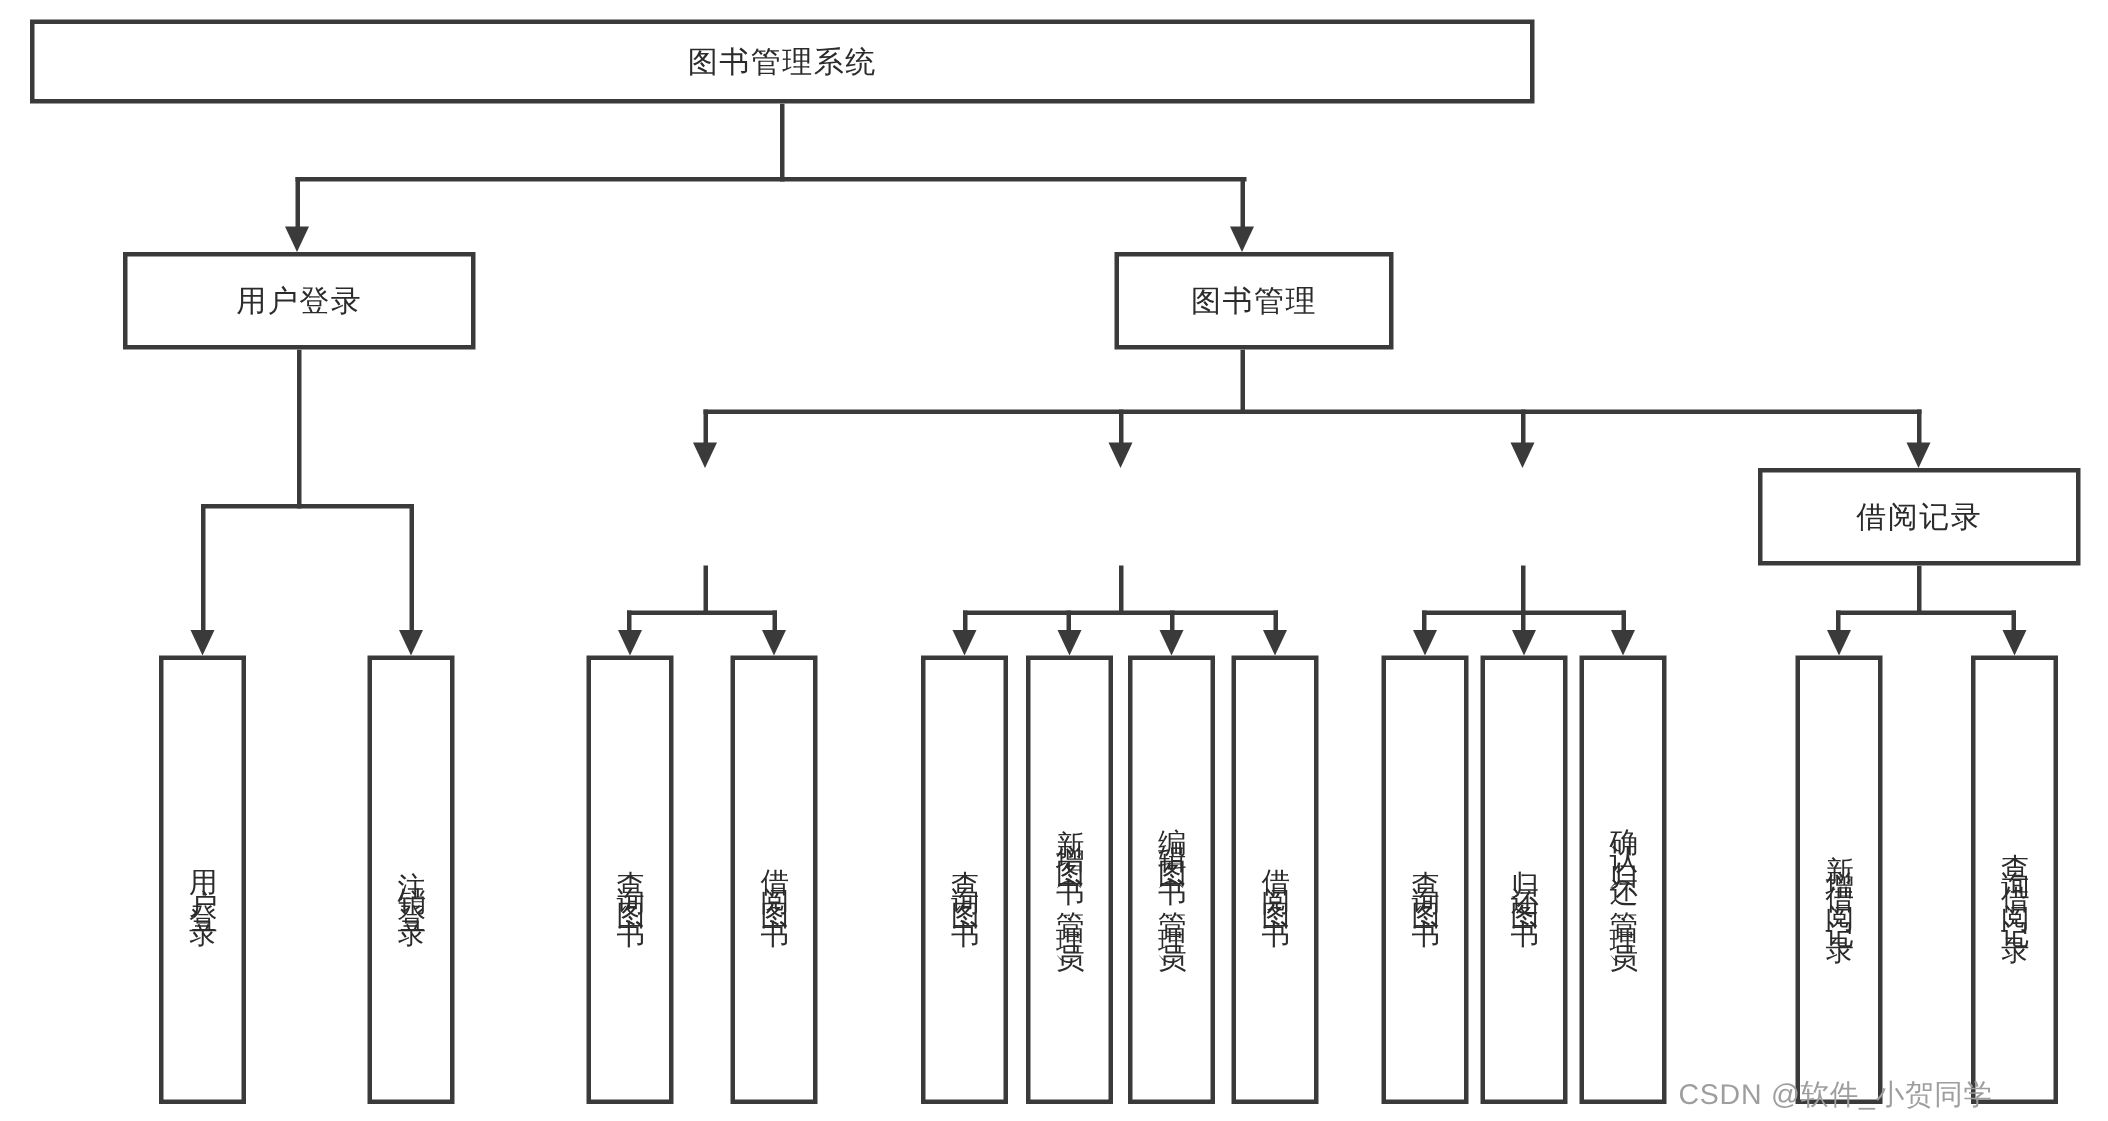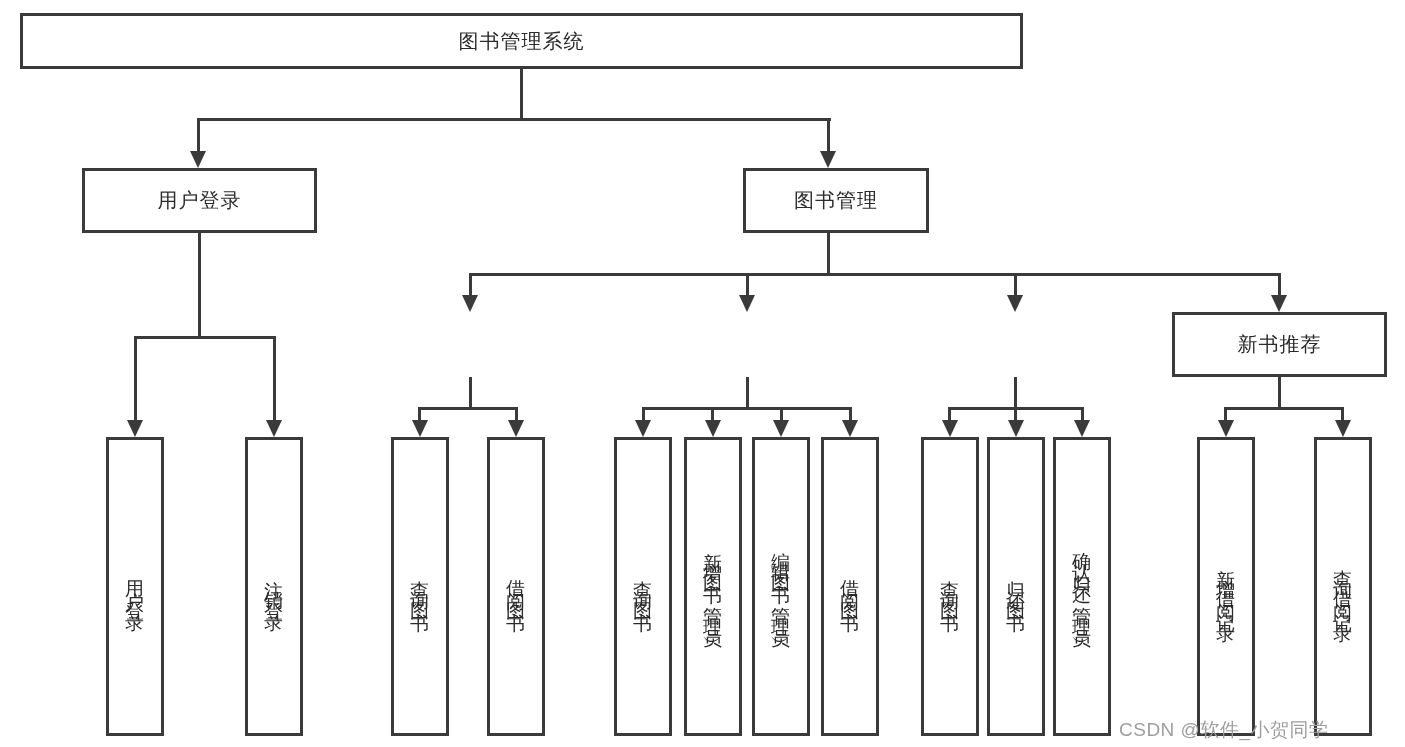--- a/index.html
+++ b/index.html
@@ -64,21 +64,21 @@
   <div class="vline" style="left:469px;top:273px;height:23px;"></div>
   <div class="arrow" style="left:462px;top:295px;"></div>
   <div class="vline" style="left:746px;top:273px;height:23px;"></div>
   <div class="arrow" style="left:739px;top:295px;"></div>
   <div class="vline" style="left:1014px;top:273px;height:23px;"></div>
   <div class="arrow" style="left:1007px;top:295px;"></div>
   <div class="vline" style="left:1278px;top:273px;height:23px;"></div>
   <div class="arrow" style="left:1271px;top:295px;"></div>
 
   <div class="node" style="left:1172px;top:312px;width:215px;height:65px;">
-    <span class="hlabel">新书推荐</span>
+    <span class="hlabel">借阅记录</span>
   </div>
 
   <div class="vline" style="left:469px;top:377px;height:33px;"></div>
   <div class="hline" style="left:418px;top:407px;width:100px;"></div>
   <div class="vline" style="left:418px;top:407px;height:15px;"></div>
   <div class="arrow" style="left:412px;top:420px;"></div>
   <div class="vline" style="left:515px;top:407px;height:15px;"></div>
   <div class="arrow" style="left:508px;top:420px;"></div>
 
   <div class="vline" style="left:746px;top:377px;height:33px;"></div>

